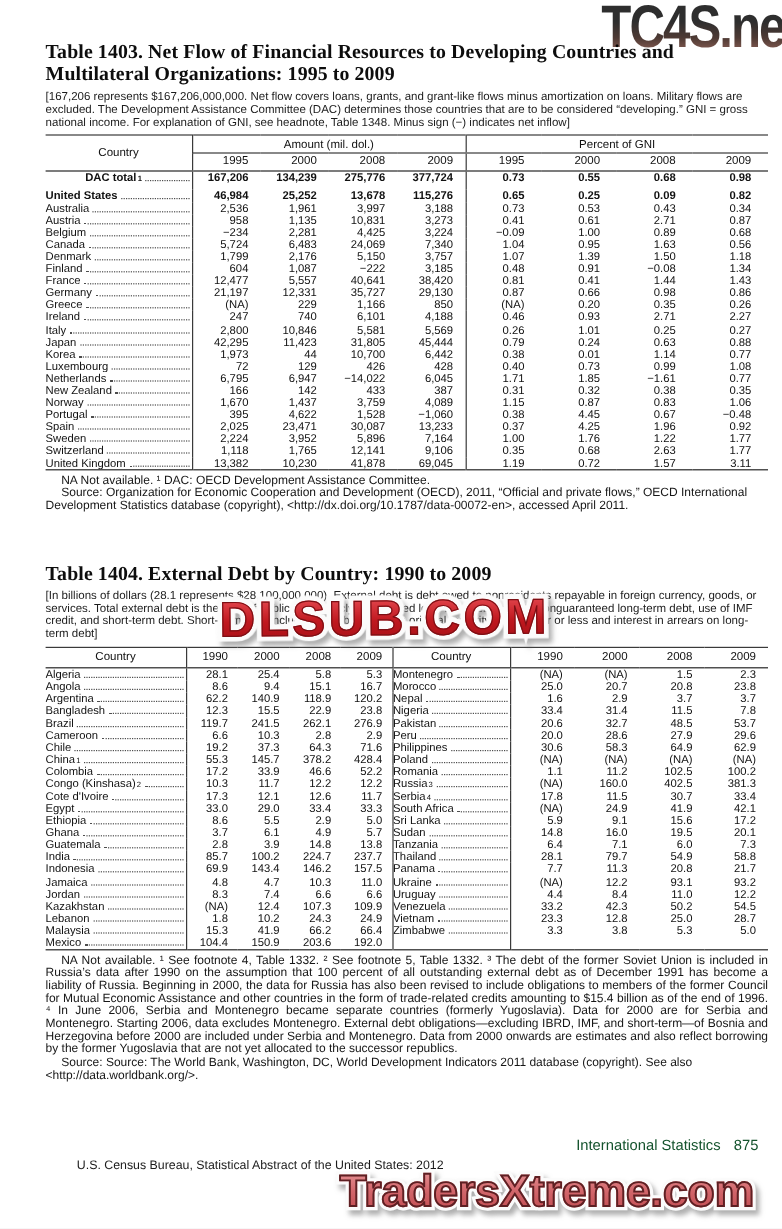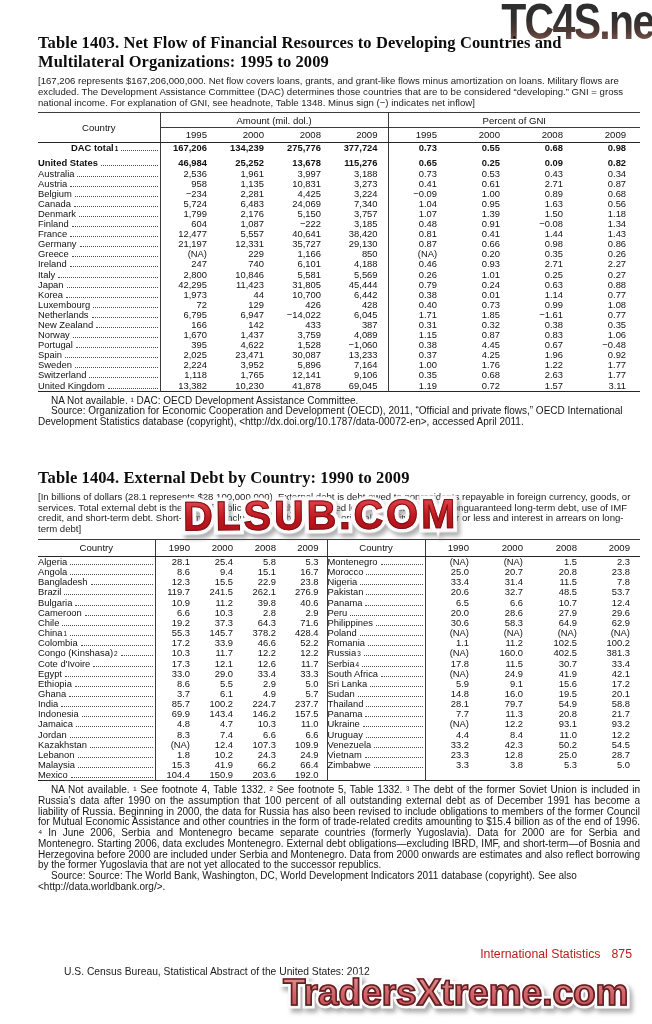--- a/index.html
+++ b/index.html
@@ -37,21 +37,21 @@
   .cname{white-space:nowrap;}
   .indent .cname{padding-left:33px;}
   .leader{flex:1 1 auto;min-width:5px;margin:0 2px 1.5px 3px;border-bottom:1.2px dotted #4d4d4d;}
   sup{font-size:6.4px;vertical-align:4px;line-height:0;margin-left:1px;}
 
   .fnote{font-size:10px;line-height:10.7px;margin:4px 0 0 0;}
   .fnote .p{margin:0;text-indent:13px;}
   .just{text-align:justify;}
   .sect2{margin-top:40px;}
 
-  .pg-right{position:absolute;right:20px;top:947px;font-size:12.3px;color:#b91c1c;}
+  .pg-right{position:absolute;right:20px;top:947px;font-size:12.3px;color:#14532d;}
   .pg-right .pgnum{margin-left:11px;}
   .imprint{position:absolute;left:64px;top:966px;font-size:10.3px;color:#1c1c1c;}
 
   
   .wm{position:absolute;font-weight:bold;white-space:nowrap;}
   .wm-outline{position:absolute;left:0;top:0;color:#ffffff;-webkit-text-stroke:8px #fbfbfb;
               filter:drop-shadow(3px 4px 2px rgba(110,110,110,.55));}
   .wm-fill{position:relative;}
   .wm-tc4s{right:-14px;top:-2px;font-size:50px;letter-spacing:-2px;line-height:48px;
            transform:scaleX(.82);transform-origin:right top;mix-blend-mode:multiply;
@@ -575,20 +575,42 @@
                 </div>
               </td>
               <td class="num4r vlr">25.0</td>
               <td class="num4r">20.7</td>
               <td class="num4r">20.8</td>
               <td class="num4r">23.8</td>
             </tr>
             <tr>
               <td>
                 <div class="cflex">
+                  <span class="cname">Argentina</span>
+                  <span class="leader"></span>
+                </div>
+              </td>
+              <td class="num4 vl">62.2</td>
+              <td class="num4">140.9</td>
+              <td class="num4">118.9</td>
+              <td class="num4">120.2</td>
+              <td class="vlm">
+                <div class="cflex">
+                  <span class="cname">Nepal</span>
+                  <span class="leader"></span>
+                </div>
+              </td>
+              <td class="num4r vlr">1.6</td>
+              <td class="num4r">2.9</td>
+              <td class="num4r">3.7</td>
+              <td class="num4r">3.7</td>
+            </tr>
+            <tr>
+              <td>
+                <div class="cflex">
                   <span class="cname">Bangladesh</span>
                   <span class="leader"></span>
                 </div>
               </td>
               <td class="num4 vl">12.3</td>
               <td class="num4">15.5</td>
               <td class="num4">22.9</td>
               <td class="num4">23.8</td>
               <td class="vlm">
                 <div class="cflex">
@@ -619,42 +641,20 @@
                 </div>
               </td>
               <td class="num4r vlr">20.6</td>
               <td class="num4r">32.7</td>
               <td class="num4r">48.5</td>
               <td class="num4r">53.7</td>
             </tr>
             <tr>
               <td>
                 <div class="cflex">
-                  <span class="cname">Bulgaria</span>
-                  <span class="leader"></span>
-                </div>
-              </td>
-              <td class="num4 vl">10.9</td>
-              <td class="num4">11.2</td>
-              <td class="num4">39.8</td>
-              <td class="num4">40.6</td>
-              <td class="vlm">
-                <div class="cflex">
-                  <span class="cname">Panama</span>
-                  <span class="leader"></span>
-                </div>
-              </td>
-              <td class="num4r vlr">6.5</td>
-              <td class="num4r">6.6</td>
-              <td class="num4r">10.7</td>
-              <td class="num4r">12.4</td>
-            </tr>
-            <tr>
-              <td>
-                <div class="cflex">
                   <span class="cname">Cameroon</span>
                   <span class="leader"></span>
                 </div>
               </td>
               <td class="num4 vl">6.6</td>
               <td class="num4">10.3</td>
               <td class="num4">2.8</td>
               <td class="num4">2.9</td>
               <td class="vlm">
                 <div class="cflex">
@@ -839,20 +839,42 @@
               <td class="vlm">
                 <div class="cflex">
                   <span class="cname">Sudan</span>
                   <span class="leader"></span>
                 </div>
               </td>
               <td class="num4r vlr">14.8</td>
               <td class="num4r">16.0</td>
               <td class="num4r">19.5</td>
               <td class="num4r">20.1</td>
+            </tr>
+            <tr>
+              <td>
+                <div class="cflex">
+                  <span class="cname">Guatemala</span>
+                  <span class="leader"></span>
+                </div>
+              </td>
+              <td class="num4 vl">2.8</td>
+              <td class="num4">3.9</td>
+              <td class="num4">14.8</td>
+              <td class="num4">13.8</td>
+              <td class="vlm">
+                <div class="cflex">
+                  <span class="cname">Tanzania</span>
+                  <span class="leader"></span>
+                </div>
+              </td>
+              <td class="num4r vlr">6.4</td>
+              <td class="num4r">7.1</td>
+              <td class="num4r">6.0</td>
+              <td class="num4r">7.3</td>
             </tr>
             <tr>
               <td>
                 <div class="cflex">
                   <span class="cname">India</span>
                   <span class="leader"></span>
                 </div>
               </td>
               <td class="num4 vl">85.7</td>
               <td class="num4">100.2</td>

